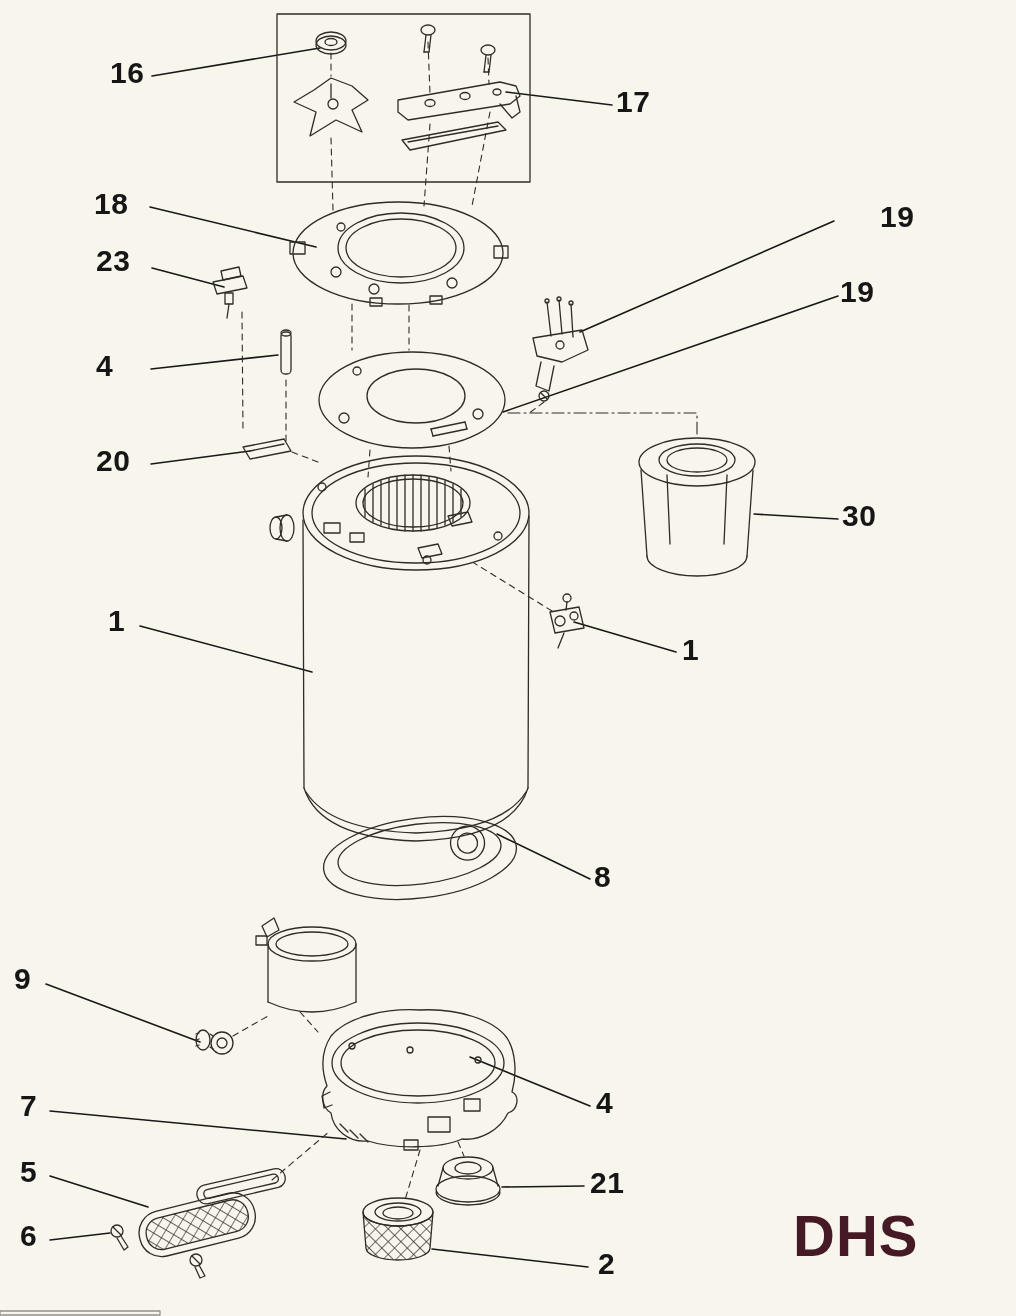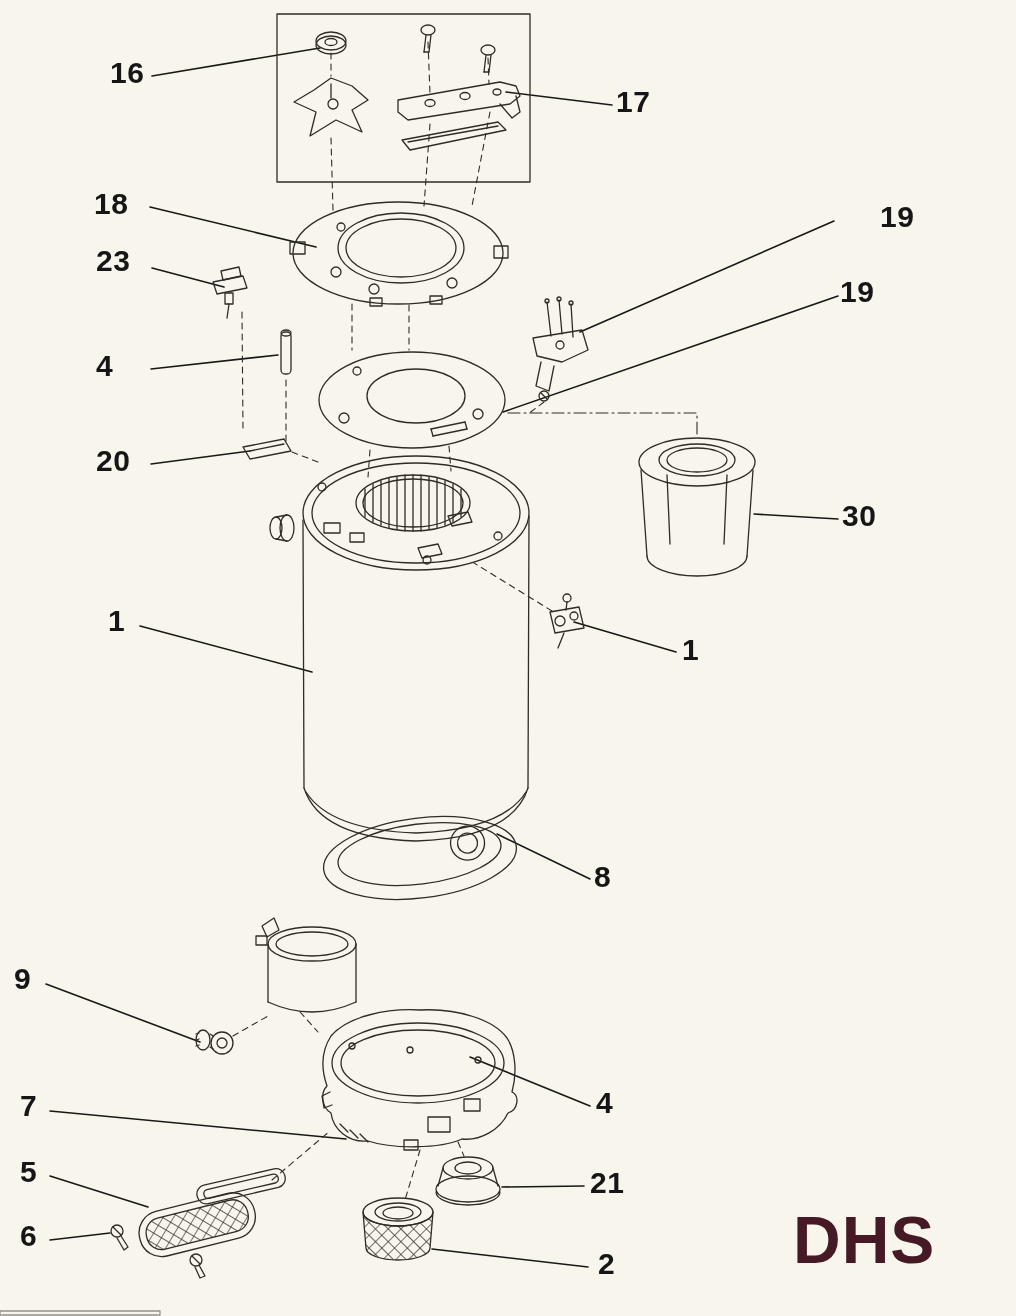--- a/index.html
+++ b/index.html
@@ -20,21 +20,21 @@
   svg.drawing .dashdot{stroke-dasharray:12 4 2 4;stroke-width:1.1;}
   svg.drawing .hatchfill{fill:url(#xhatch);}
   svg.drawing .logofill{stroke:none;}
   .part-label{
     position:absolute;
     font-size:30px;font-weight:700;color:#161616;line-height:1;
     letter-spacing:0.5px;
   }
   .logo-text{
     position:absolute;left:793px;top:1207px;
-    font-size:66px;font-weight:700;color:#451a26;line-height:1;letter-spacing:1px;
+    font-size:58px;font-weight:700;color:#451a26;line-height:1;letter-spacing:1px;
   }
 </style>
 </head>
 <body>
 
 <div class="page">
 
   <svg class="drawing" width="1016" height="1316" viewBox="0 0 1016 1316">
     <defs>
       <pattern id="xhatch" width="9" height="9" patternUnits="userSpaceOnUse" patternTransform="rotate(45)">

